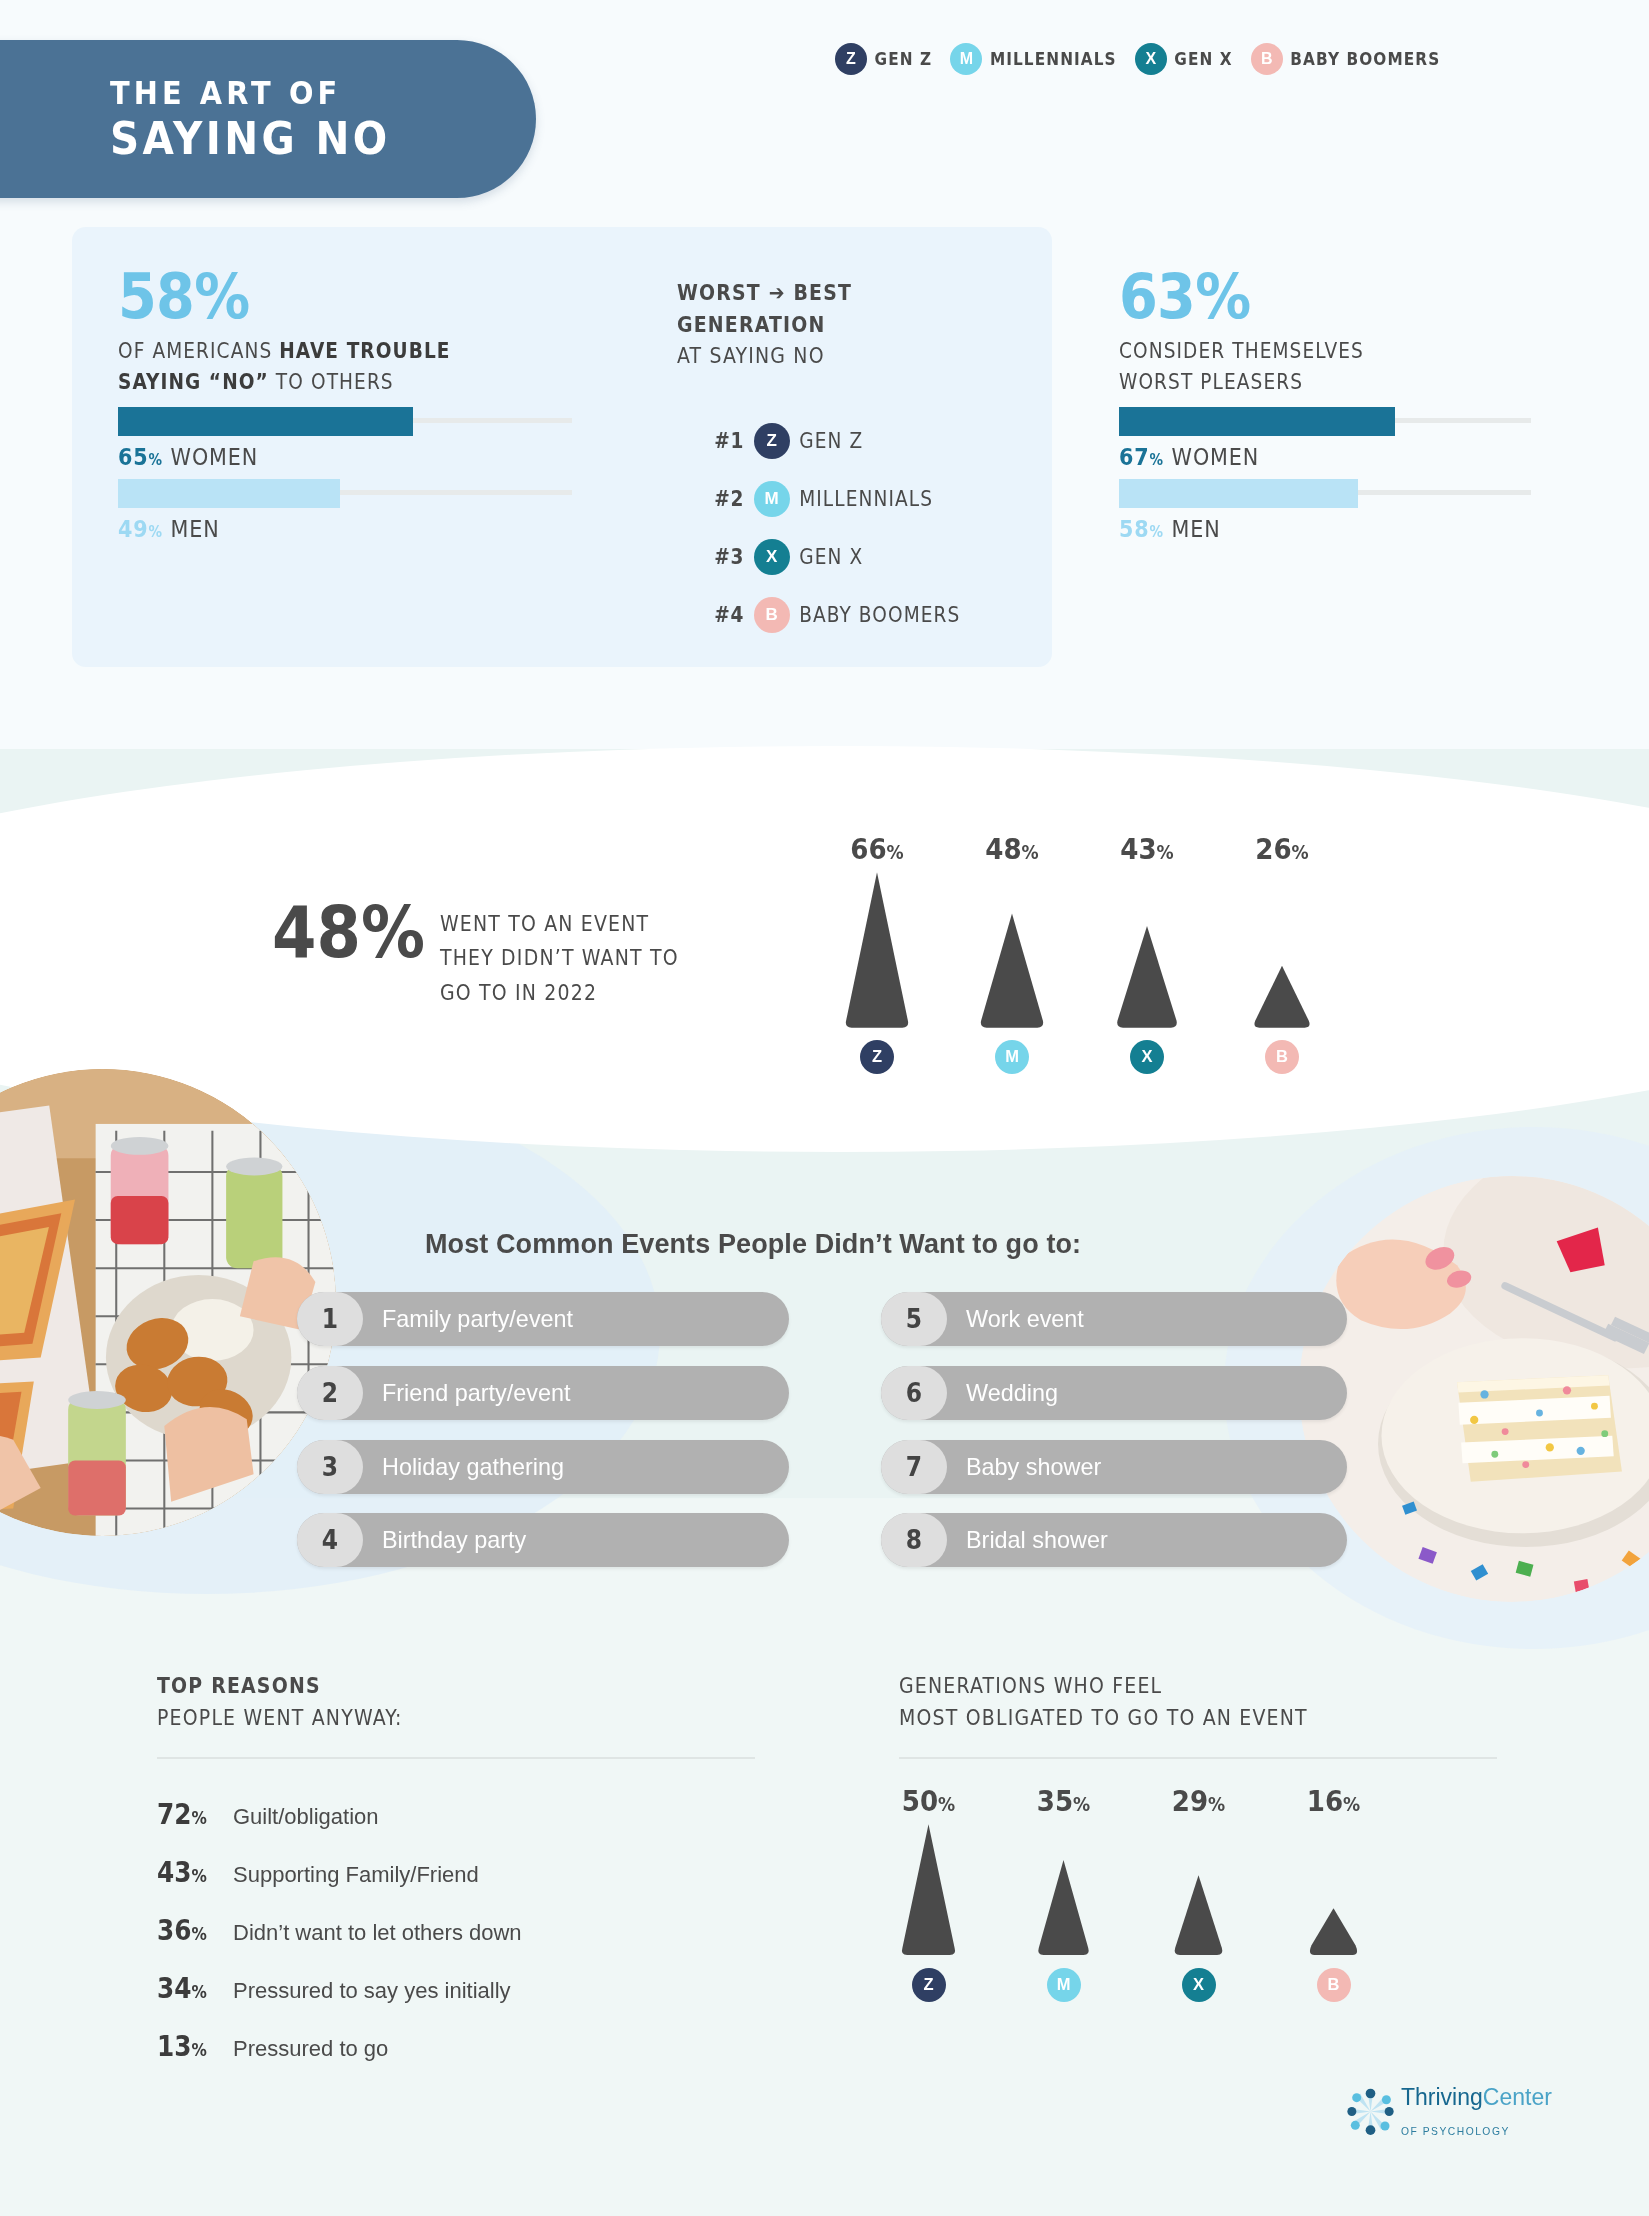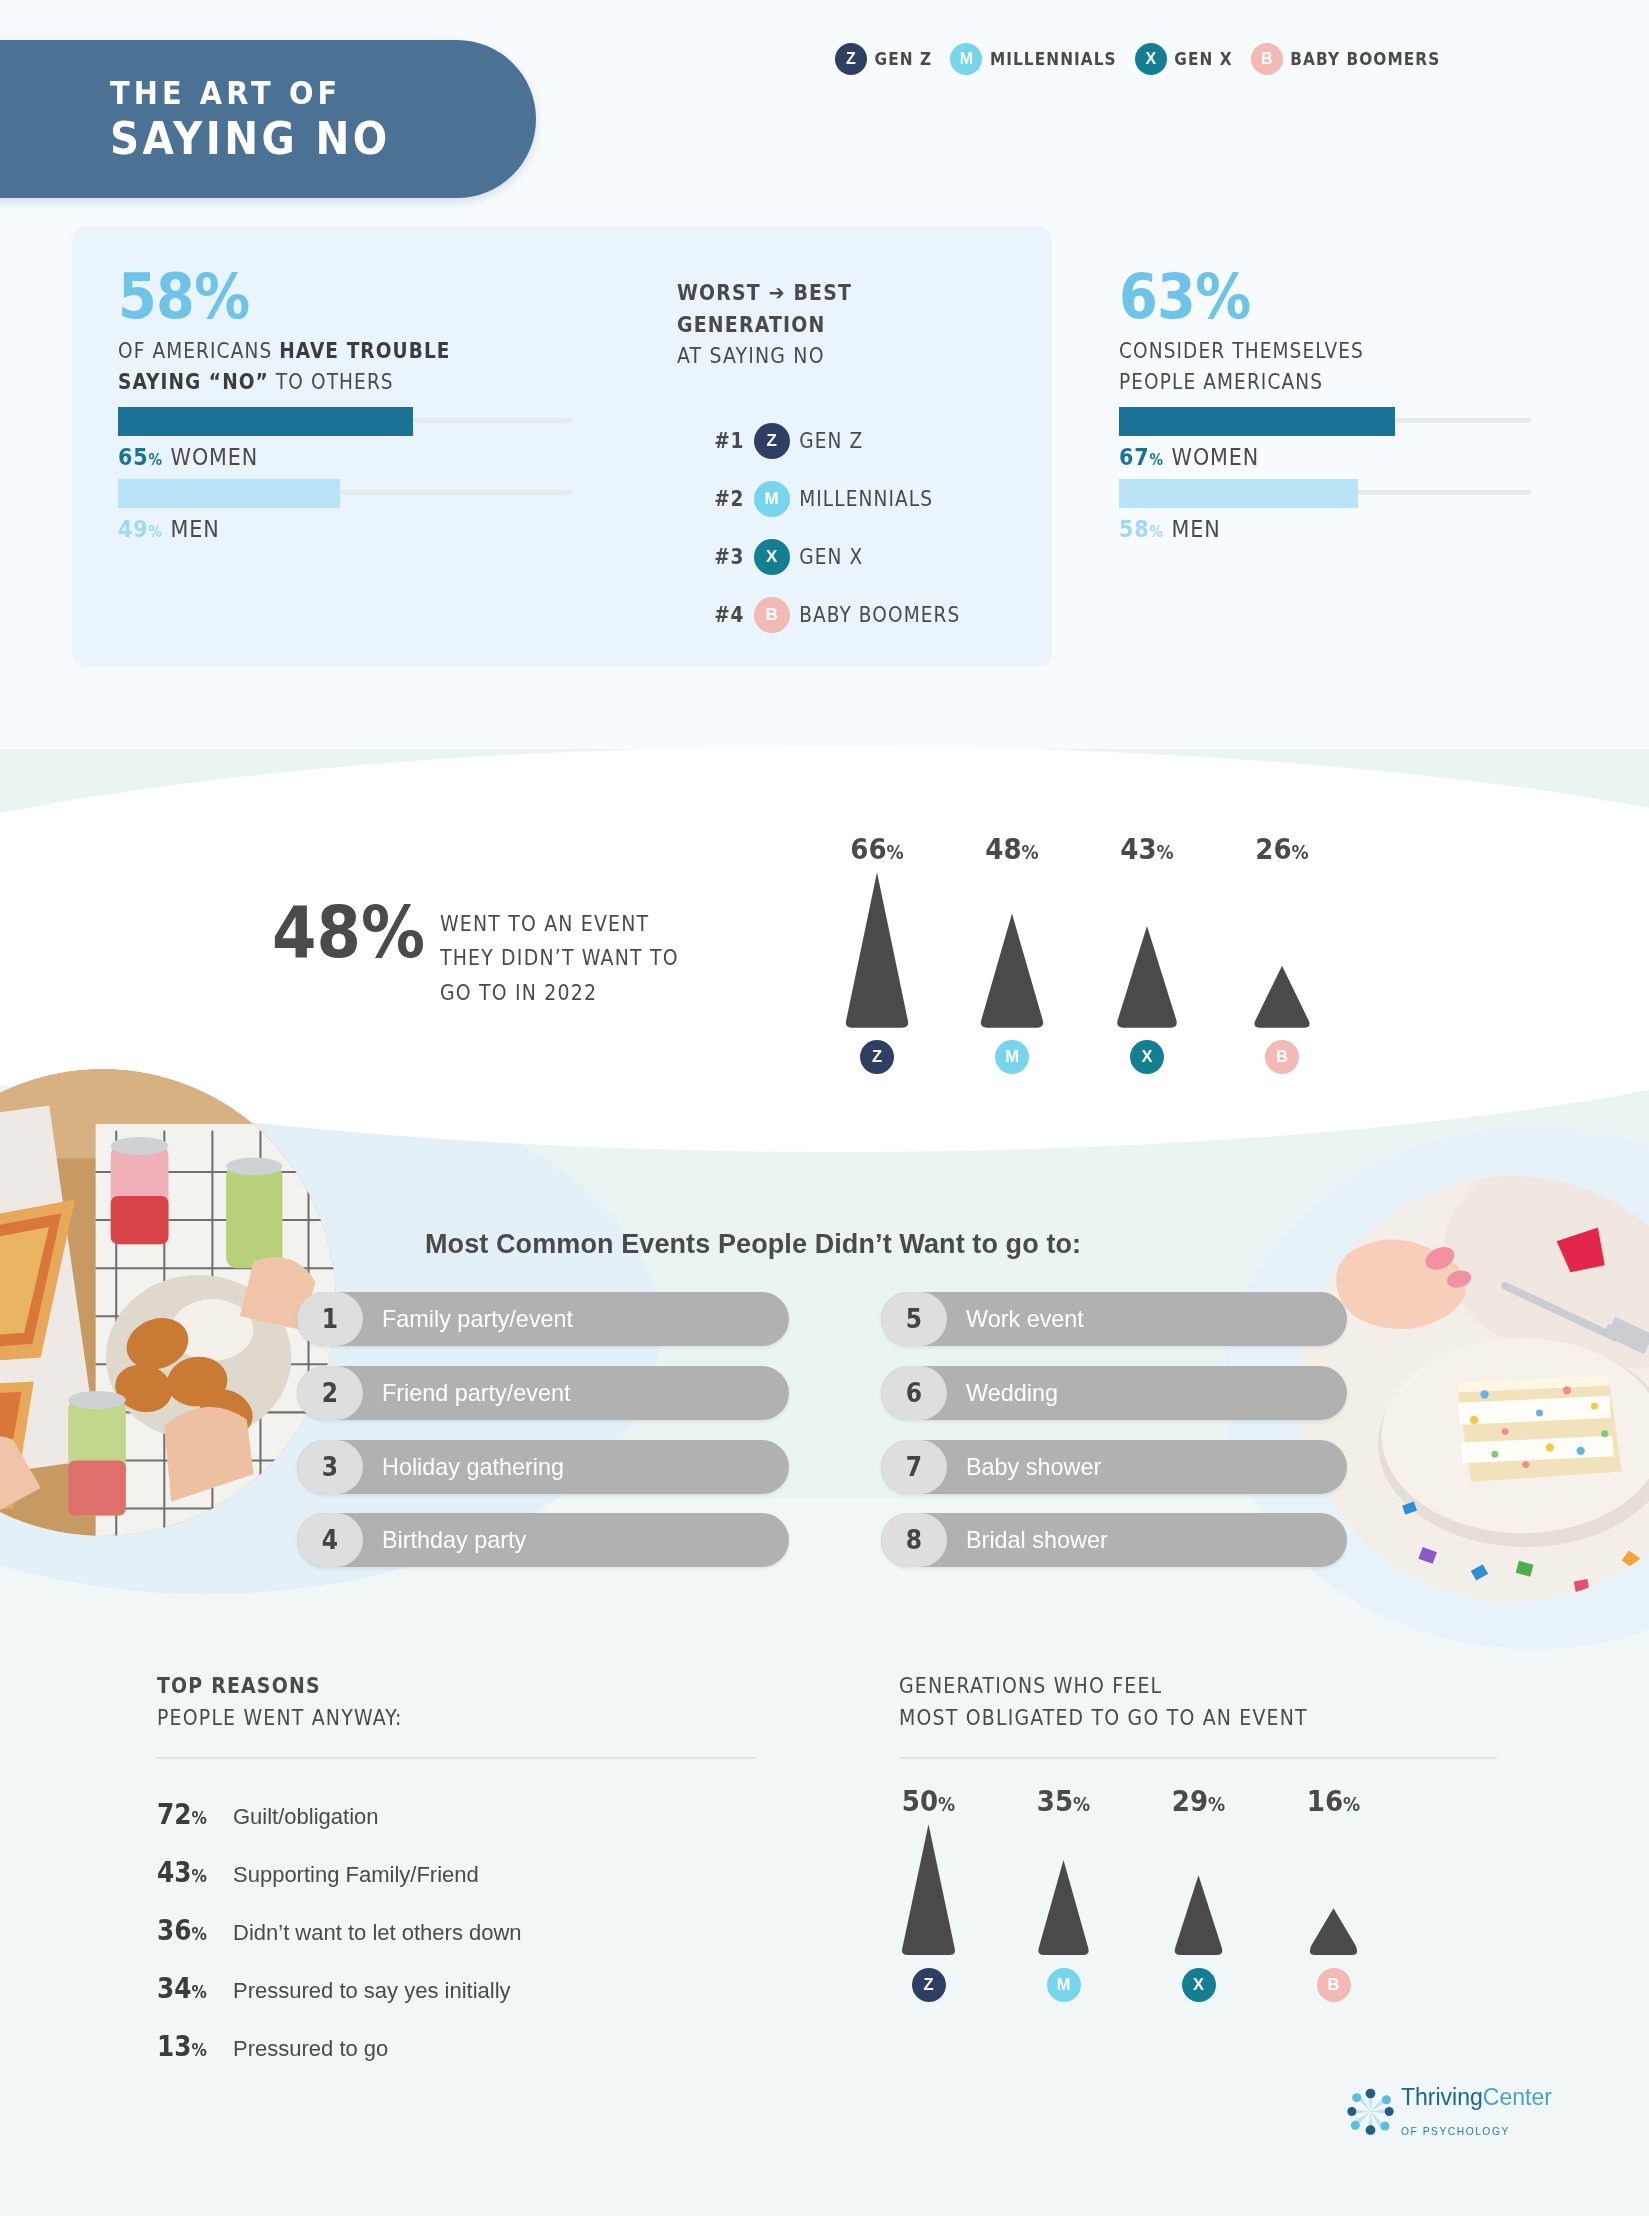--- a/index.html
+++ b/index.html
@@ -280,21 +280,21 @@
     <div class="rank-num">#4</div>
     <div class="rank-dot" style="background:#f3b9b4">B</div>
     <div class="rank-label">BABY BOOMERS</div>
   </div>
 </div>
 
 <div class="stat-block" style="left:1119px;top:268px;width:412px;">
   <div class="big-pct">63%</div>
   <div class="stat-caption">
     <span>CONSIDER THEMSELVES</span><br>
-    <span>PEOPLE AMERICANS</span>
+    <span>WORST PLEASERS</span>
   </div>
 
   <div class="bar-row">
     <div class="bar-track">
       <div class="bar-fill dark" style="width:67%;"></div>
     </div>
     <div class="bar-label">
       <span class="num dark">67</span><span class="num dark pcts">%</span>
       <span>WOMEN</span>
     </div>

